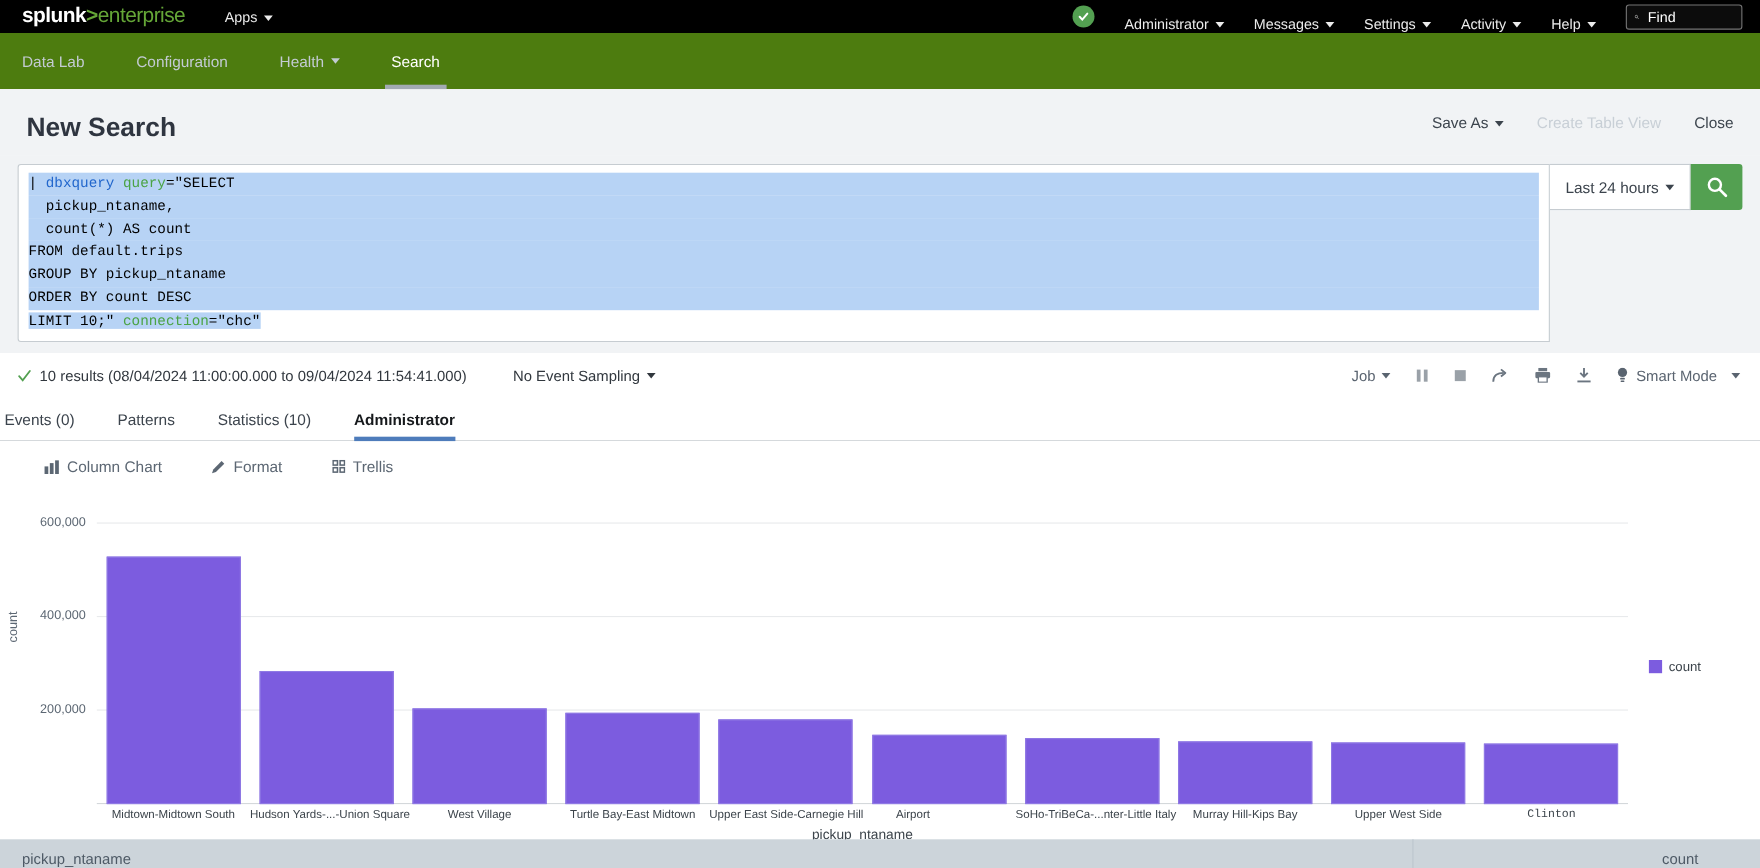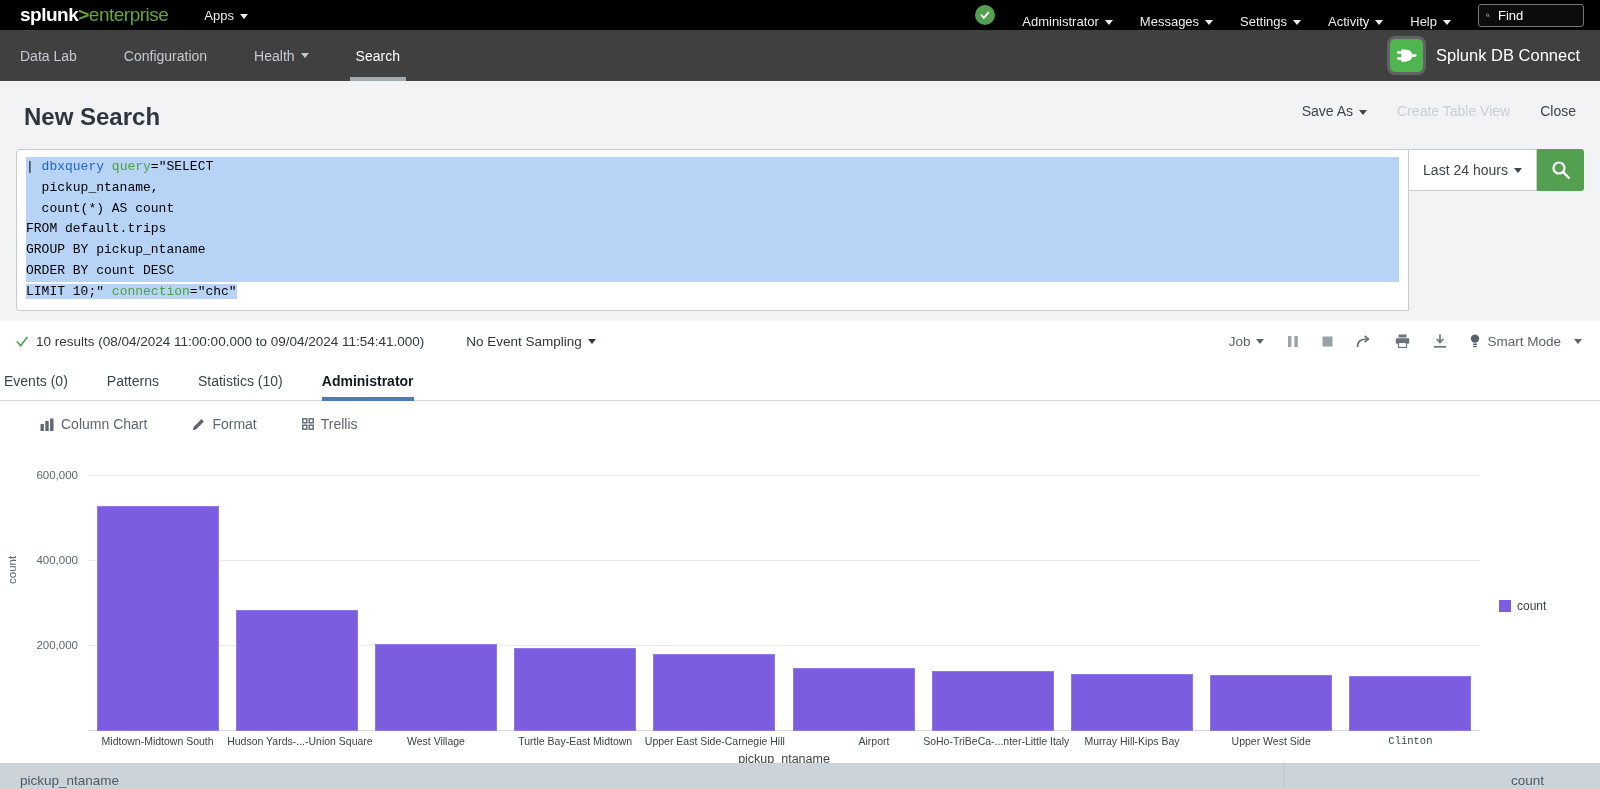--- a/index.html
+++ b/index.html
@@ -18,21 +18,21 @@
   .logo .l-ent{color:#65a637;font-weight:normal;}
   .apps-menu{color:#ececec;font-size:13px;margin-left:36px;cursor:pointer;}
   .topbar-right{margin-left:auto;display:flex;align-items:center;gap:27px;}
   .menu-item{color:#ececec;font-size:13px;cursor:pointer;white-space:nowrap;margin-top:12px;}
   .health-badge{width:20px;height:20px;border-radius:50%;background:#53a051;display:flex;align-items:center;justify-content:center;}
   .find-box{width:106px;height:23px;background:#0c0c0c;border:1px solid #757575;border-radius:3px;display:flex;align-items:center;padding:0 7px;gap:6px;}
   .find-box input{background:transparent;border:none;outline:none;color:#fff;font-size:13px;width:80px;font-family:"Liberation Sans",sans-serif;}
   .find-box input::placeholder{color:#fff;opacity:1;}
 
   
-  .appbar{height:51px;background:#404040;display:flex;align-items:center;padding-left:20px;}
+  .appbar{height:51px;background:#4d7c0f;display:flex;align-items:center;padding-left:20px;}
   .appbar-item{color:#c3cbd3;font-size:14px;margin-right:47px;height:51px;display:flex;align-items:center;position:relative;cursor:pointer;white-space:nowrap;}
   .appbar-item.active{color:#fff;}
   .appbar-item.active::after{content:"";position:absolute;left:-6px;right:-6px;bottom:0;height:4px;background:#a2aab2;}
   .appbar-right{margin-left:auto;display:flex;align-items:center;gap:13px;padding-right:20px;cursor:pointer;}
   .app-icon{width:33px;height:33px;border-radius:5px;background:#4fb54e;display:flex;align-items:center;justify-content:center;outline:3px solid rgba(255,255,255,0.18);}
   .app-name{color:#fff;font-size:16.5px;}
 
   
   .page-header{background:#f1f3f5;padding:22px 24px 10px 24px;display:flex;align-items:flex-start;}
   .page-title{font-size:24px;font-weight:bold;color:#2f3540;margin:0;}
@@ -123,33 +123,20 @@
   <div class="appbar-item">
       <span>Configuration</span>
     </div>
   <div class="appbar-item">
       <span>Health</span>
       <span class="caret"></span>
     </div>
   <div class="appbar-item active">
       <span>Search</span>
     </div>
-  <div class="appbar-right">
-    <div class="app-icon">
-      <svg width="21" height="21" viewBox="0 0 24 24">
-          <g fill="#fff">
-            <rect x="1" y="7" width="7" height="3" rx="1.2"></rect>
-            <rect x="1" y="14" width="7" height="3" rx="1.2"></rect>
-            <path d="M6 5h5a8 7 0 0 1 8 7 8 7 0 0 1-8 7H6z"></path>
-            <rect x="17" y="10.6" width="6.5" height="2.8" rx="1.2"></rect>
-          </g>
-        </svg>
-    </div>
-    <div class="app-name">Splunk DB Connect</div>
-  </div>
 </div>
 
 <div class="page-header">
   <h1 class="page-title">New Search</h1>
   <div class="header-actions">
     <div class="act"><span>Save As</span><span class="caret"></span></div>
     <div class="act disabled">Create Table View</div>
     <div class="act">Close</div>
   </div>
 </div>
@@ -285,21 +272,21 @@
       <div class="ytick" style="top: 197.077px;">200,000</div>
       <div class="ytick" style="top: 112.154px;">400,000</div>
       <div class="ytick" style="top: 27.2308px;">600,000</div>
     </div>
   <div id="xlabels">
       <div class="xlabel" style="left: 88px; width: 139.2px;">Midtown-Midtown South</div>
       <div class="xlabel" style="left: 227.2px; width: 139.2px;">Hudson Yards-...-Union Square</div>
       <div class="xlabel" style="left: 366.4px; width: 139.2px;">West Village</div>
       <div class="xlabel" style="left: 505.6px; width: 139.2px;">Turtle Bay-East Midtown</div>
       <div class="xlabel" style="left: 644.8px; width: 139.2px;">Upper East Side-Carnegie Hill</div>
-      <div class="xlabel" style="left: 792px; width: 164px;">Airport</div>
+      <div class="xlabel" style="left: 748px; width: 164px;">Airport</div>
       <div class="xlabel" style="left: 923.2px; width: 139.2px;">SoHo-TriBeCa-...nter-Little Italy</div>
       <div class="xlabel" style="left: 1062.4px; width: 139.2px;">Murray Hill-Kips Bay</div>
       <div class="xlabel" style="left: 1201.6px; width: 139.2px;">Upper West Side</div>
       <div class="xlabel" style="left: 1340.8px; width: 139.2px; font-family: Liberation Mono, monospace;">Clinton</div>
     </div>
   <div class="x-title">pickup_ntaname</div>
   <div class="legend">
     <span class="legend-swatch" id="legend-swatch" style="background: rgb(124, 92, 223);"></span>
     <span class="legend-label">count</span>
   </div>

